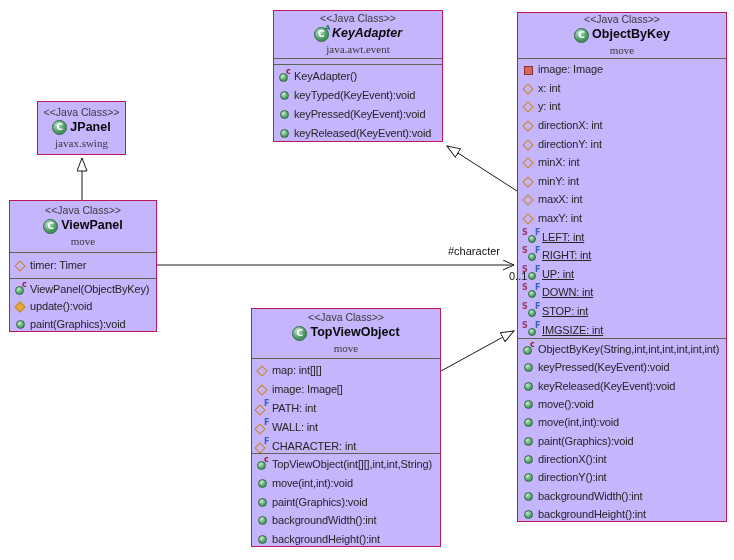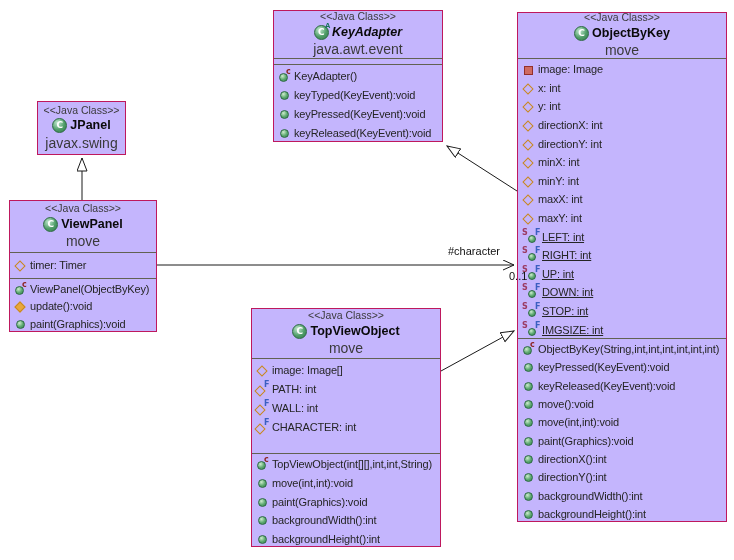--- a/index.html
+++ b/index.html
@@ -6,21 +6,21 @@
   #canvas{position:relative;width:734px;height:560px;background:#ffffff;overflow:hidden;
           font-family:"Liberation Sans",sans-serif;color:#222;}
   svg.edges{position:absolute;left:0;top:0;pointer-events:none;}
 
   .cls{position:absolute;box-sizing:border-box;background:#c4b5fd;border:1px solid #be185d;
        display:flex;flex-direction:column;}
   .hdr{box-sizing:border-box;border-bottom:1px solid #626252;display:flex;flex-direction:column;
        align-items:center;justify-content:center;gap:1px;line-height:1.25;flex:0 0 auto;}
   .hdr.only{border-bottom:none;height:100%;}
   .st{font-size:10.5px;color:#3a3a3a;}
-  .pk{font-size:14px;color:#3a3a3a;}
+  .pk{font-size:11px;color:#3a3a3a;font-family:Liberation Serif, serif;}
   .nm{font-size:12.5px;font-weight:bold;color:#0a0a0a;display:flex;align-items:center;}
   .nm.abst .name{font-style:italic;}
   .cwrap{position:relative;margin-right:3px;flex:0 0 auto;}
   .cico{display:block;width:13px;height:13px;border-radius:50%;
         background:radial-gradient(circle at 35% 30%,#c2e9d1,#4f9d68 55%,#357a4d);
         border:1px solid #2c6a43;color:#fff;font-size:9px;font-weight:bold;line-height:13px;
         text-align:center;font-family:"DejaVu Sans",sans-serif;}
   .asup{position:absolute;left:11px;top:-4px;font-size:7.5px;color:#13715a;font-weight:bold;}
 
   .attrs{box-sizing:border-box;border-bottom:1px solid #626252;padding-top:1px;overflow:hidden;}
@@ -379,20 +379,26 @@
           </span>
         <span class="name">TopViewObject</span>
       </div>
       <div class="pk">move</div>
     </div>
     <div class="attrs">
         <div class="mrow">
           <span class="ic ic-package-field">
             <i class="dia"></i>
           </span>
+          <span class="mlabel">map: int[][]</span>
+        </div>
+        <div class="mrow">
+          <span class="ic ic-package-field">
+            <i class="dia"></i>
+          </span>
           <span class="mlabel">image: Image[]</span>
         </div>
         <div class="mrow">
           <span class="ic ic-final-field">
             <i class="dia"></i>
             <i class="sup f">F</i>
           </span>
           <span class="mlabel">PATH: int</span>
         </div>
         <div class="mrow">

